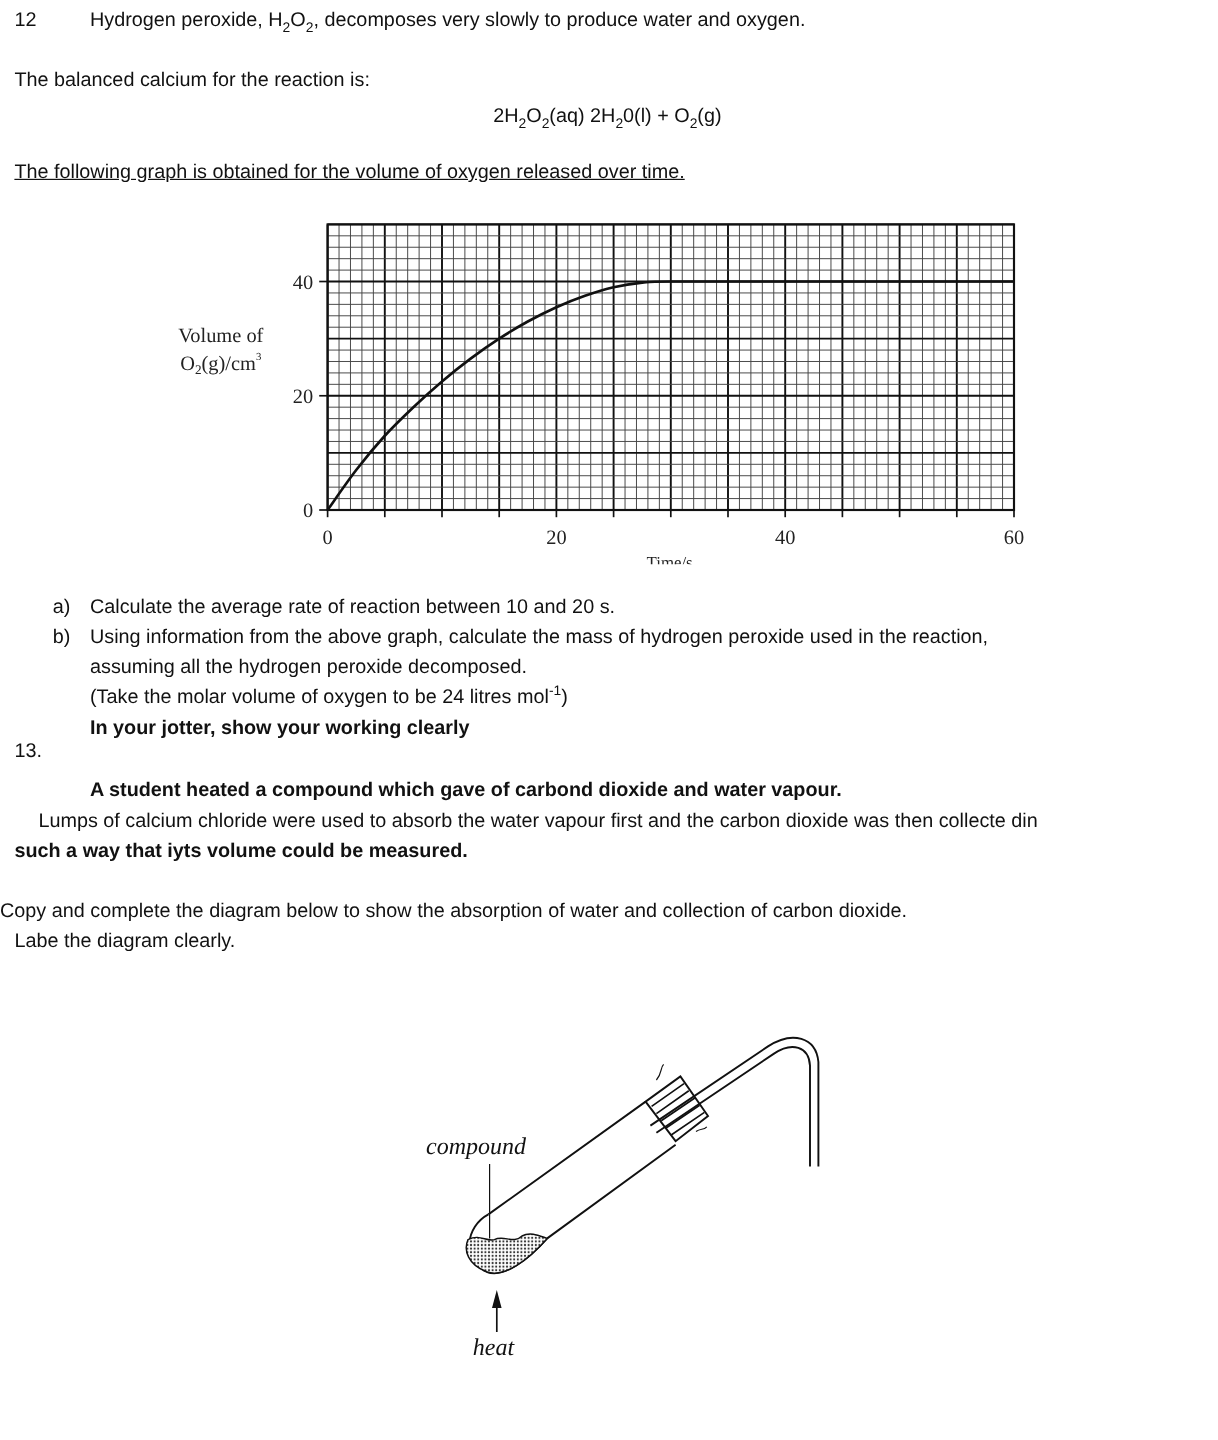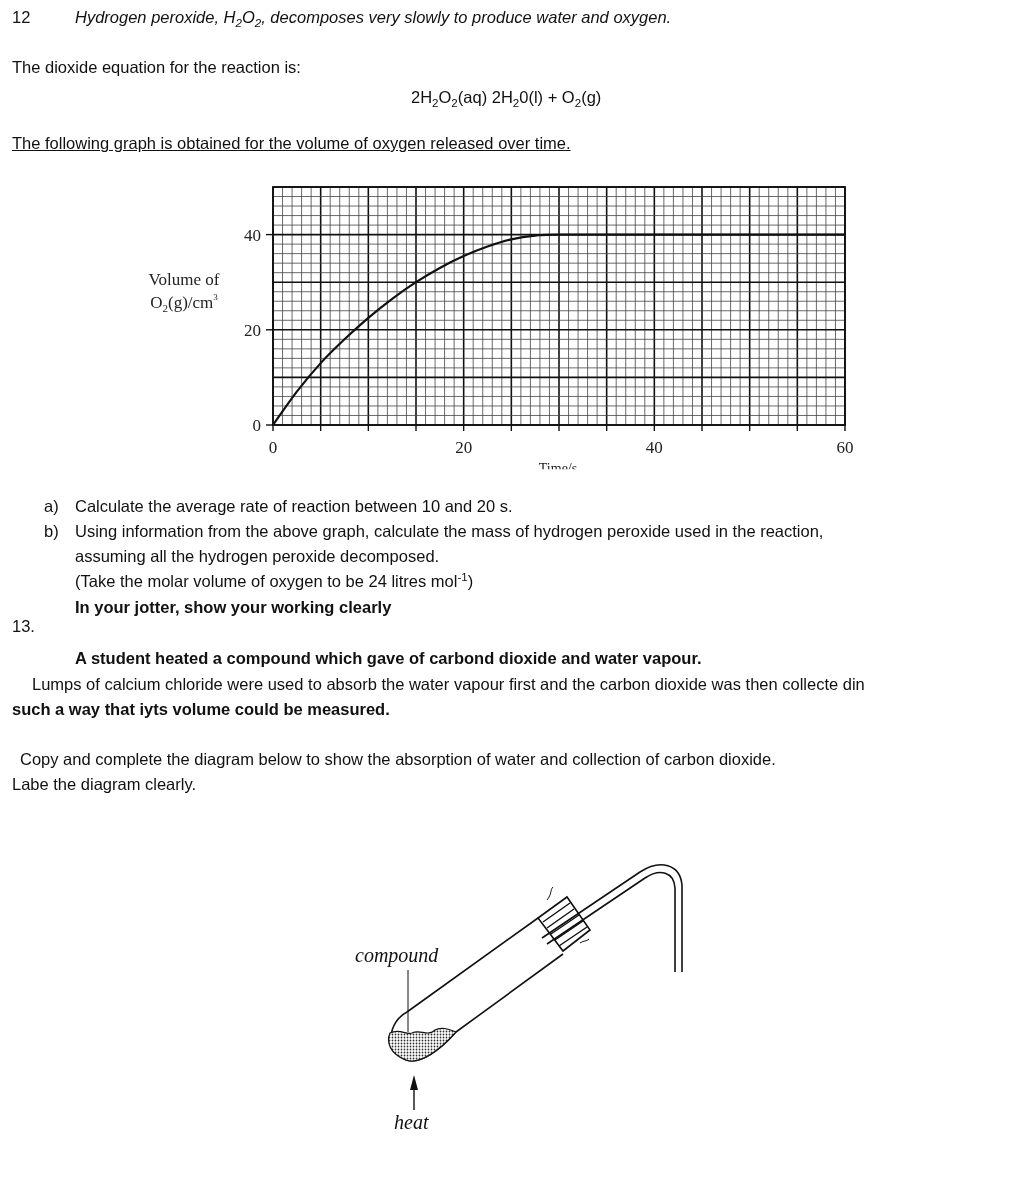--- a/index.html
+++ b/index.html
@@ -8,25 +8,25 @@
   .abs { position:absolute; white-space:nowrap; }
   .serif { font-family:"Liberation Serif", "DejaVu Serif", serif; }
   .bold { font-weight:bold; }
   sub, sup { font-size:0.7em; line-height:0; }
   #chart svg text { font-family:"Liberation Serif", "DejaVu Serif", serif; fill:#222; }
 </style>
 </head>
 <body>
 
 <div class="abs" style="left:12px; top:8px;">12</div>
-<div class="abs" style="left:75px; top:8px;font-style:italic;">
+<div class="abs" style="left:75px; top:8px;">
   <span>Hydrogen peroxide, H</span><sub>2</sub><span>O</span><sub>2</sub><span>, decomposes very slowly to produce water and oxygen.</span>
 </div>
 
-<div class="abs" style="left:12px; top:58px;">The dioxide equation for the reaction is:</div>
+<div class="abs" style="left:12px; top:58px;">The balanced calcium for the reaction is:</div>
 <div class="abs" style="left:411px; top:88px;">
   <span>2H</span><sub>2</sub><span>O</span><sub>2</sub><span>(aq) 2H</span><sub>2</sub><span>0(l) + O</span><sub>2</sub><span>(g)</span>
 </div>
 
 <div class="abs" style="left:12px; top:134px;text-decoration:underline;">The following graph is obtained for the volume of oxygen released over time.</div>
 
 <div id="chart" class="abs" style="left:0; top:170px; width:1015px; height:310px;">
   <svg width="1015" height="310">
     <g id="grid">
         <line x1="273" y1="17" x2="273" y2="255" stroke="#111" stroke-width="1.6"></line>
@@ -158,21 +158,21 @@
 <div class="abs" style="left:75px; top:547px;">assuming all the hydrogen peroxide decomposed.</div>
 <div class="abs" style="left:75px; top:572px;">
   <span>(Take the molar volume of oxygen to be 24 litres mol</span><sup>-1</sup><span>)</span>
 </div>
 <div class="abs bold" style="left:75px; top:598px;">In your jotter, show your working clearly</div>
 
 <div class="abs" style="left:12px; top:617px;">13.</div>
 <div class="abs" style="left:75px; top:649px;font-weight:bold;">A student heated a compound which gave of carbond dioxide and water vapour.</div>
 <div class="abs" style="left:12px; top:675px;margin-left:20px;">Lumps of calcium chloride were used to absorb the water vapour first and the carbon dioxide was then collecte din</div>
 <div class="abs" style="left:12px; top:700px;font-weight:bold;">such a way that iyts volume could be measured.</div>
-<div class="abs" style="left:20px; top:750px;">Copy and complete the diagram below to show the absorption of water and collection of carbon dioxide.</div>
+<div class="abs" style="left:0; top:750px;">Copy and complete the diagram below to show the absorption of water and collection of carbon dioxide.</div>
 <div class="abs" style="left:12px; top:775px;">Labe the diagram clearly.</div>
 
 <div class="abs" style="left:340px; top:850px; width:360px; height:300px;font-style:italic;">
   <svg width="360" height="300" viewBox="0 0 360 300">
     <defs>
       <pattern id="dots" width="3" height="3" patternUnits="userSpaceOnUse">
         <rect width="3" height="3" fill="#fff"></rect>
         <circle cx="1.5" cy="1.5" r="0.9" fill="#333"></circle>
       </pattern>
     </defs>

